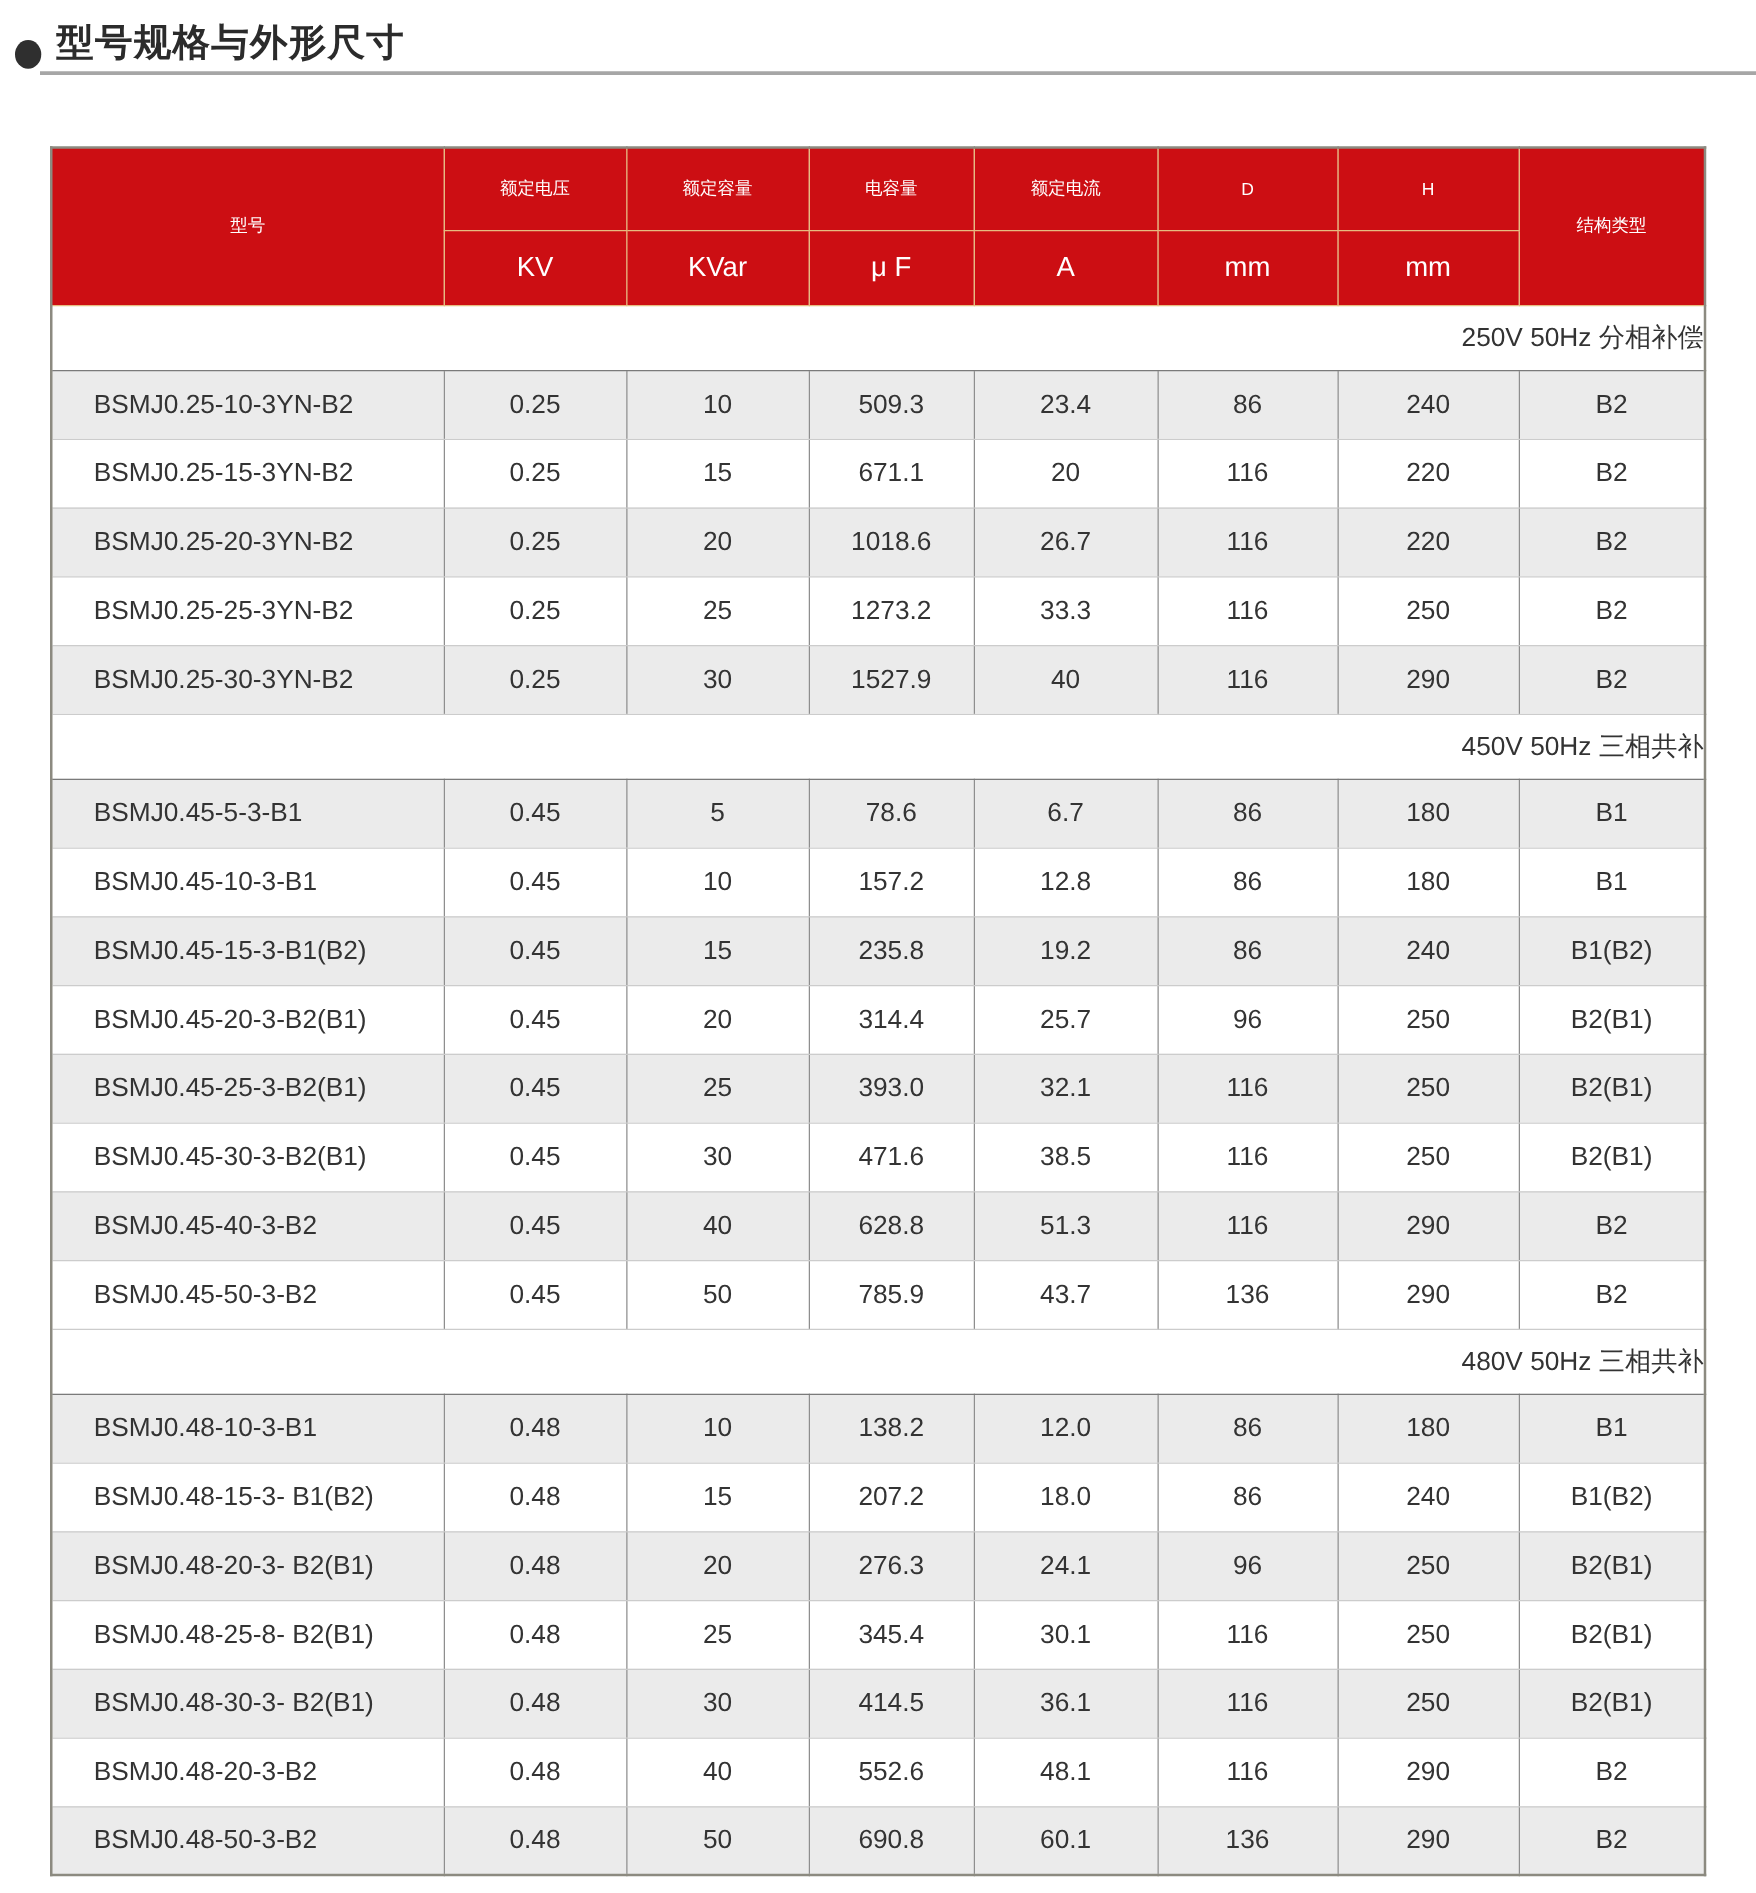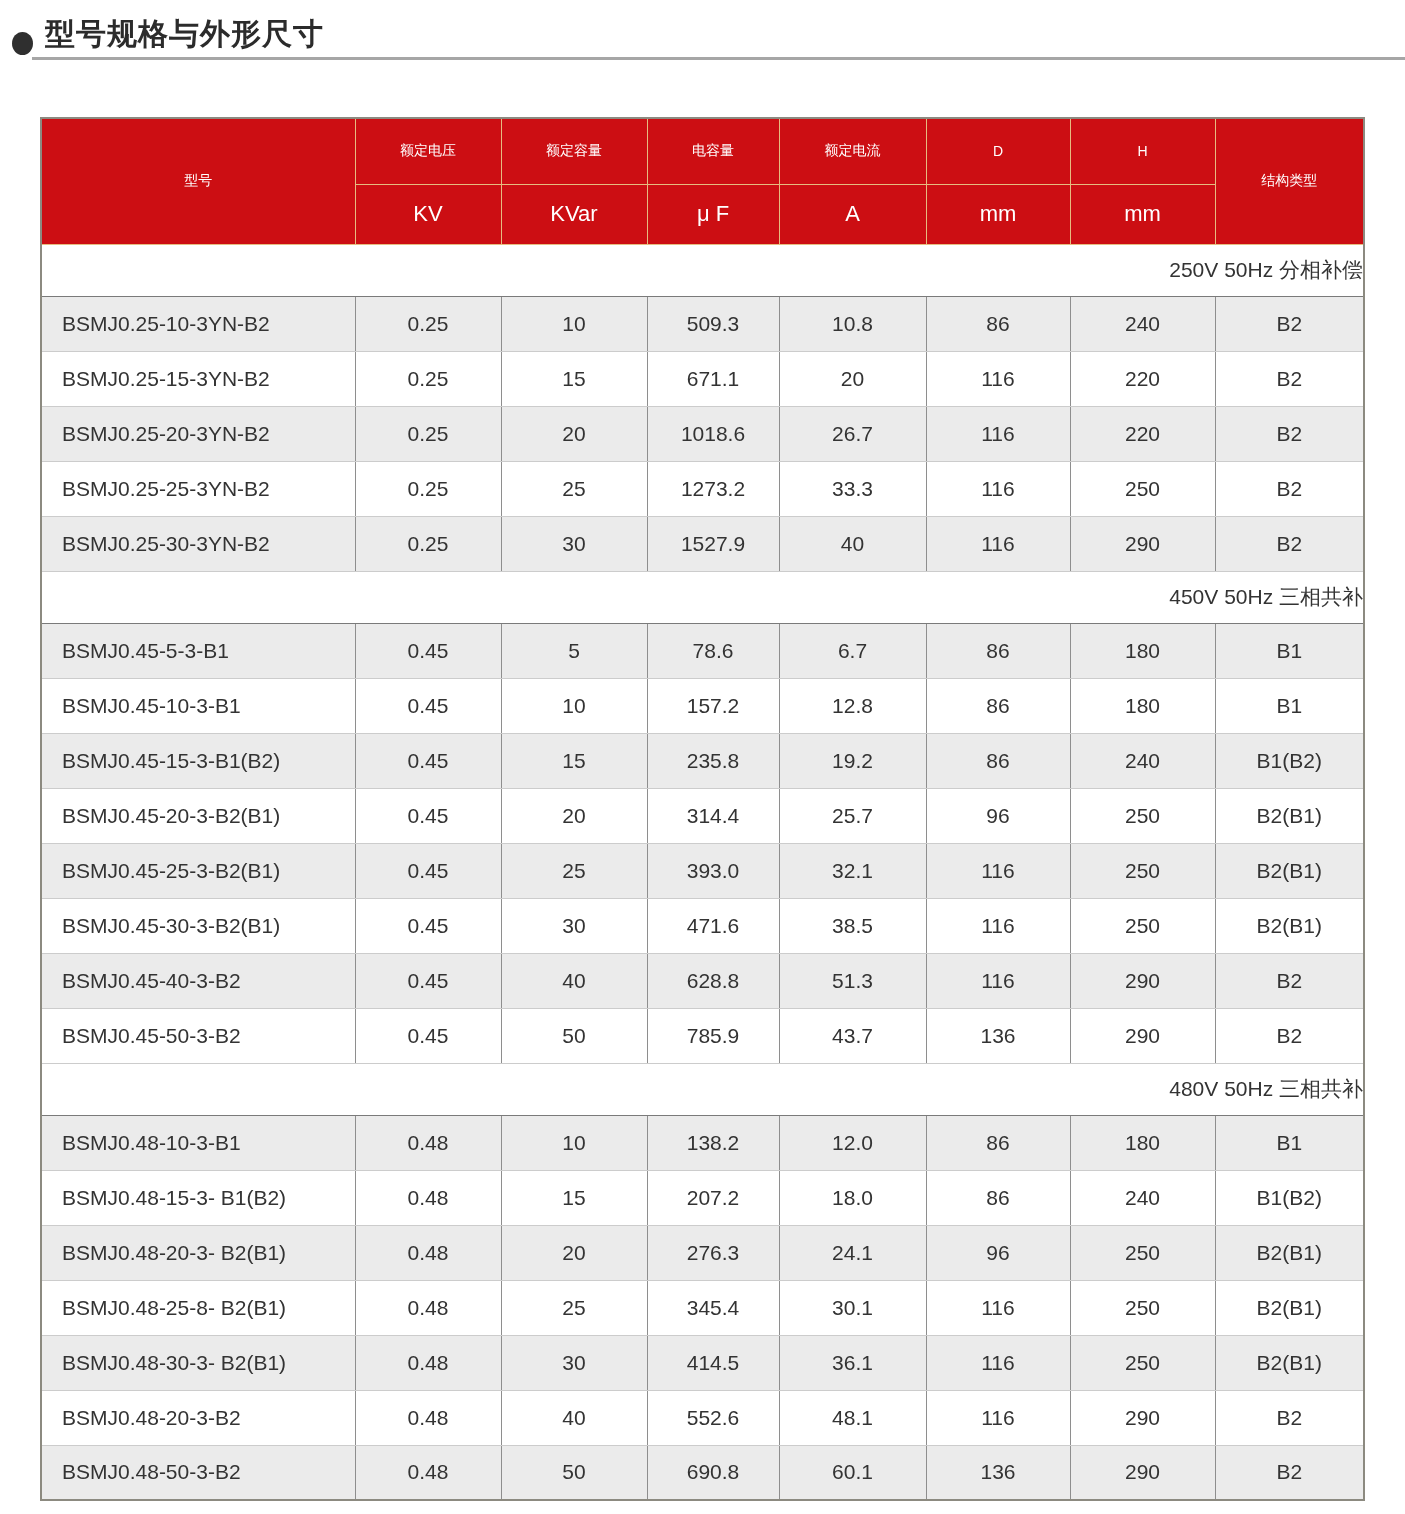--- a/index.html
+++ b/index.html
@@ -77,21 +77,21 @@
     color: #333;
     border-left: 1px solid #8e8e8e;
     border-right: 1px solid #8e8e8e;
     border-top: 1px solid #cccccc;
     border-bottom: 1px solid #cccccc;
     background: #ffffff;
   }
   tbody tr.striped td { background: var(--stripe, #ebebeb); }
   tbody td.model-cell {
     text-align: left;
-    padding-left: 20px;
+    padding-left: 33px;
   }
   tbody tr.section-row td {
     background: #ffffff;
     height: 52px;
     border-left: none;
     border-right: none;
     border-top: 1px solid #7a7a7a;
     border-bottom: 1px solid #7a7a7a;
     text-align: right;
     color: #333;
@@ -141,21 +141,21 @@
     </thead>
     <tbody>
         <tr class="section-row">
           <td colspan="8">250V 50Hz 分相补偿</td>
         </tr>
         <tr class="striped">
           <td class="model-cell">BSMJ0.25-10-3YN-B2</td>
           <td class="value-cell">0.25</td>
           <td class="value-cell">10</td>
           <td class="value-cell">509.3</td>
-          <td class="value-cell">10.8</td>
+          <td class="value-cell">23.4</td>
           <td class="value-cell">86</td>
           <td class="value-cell">240</td>
           <td class="value-cell">B2</td>
         </tr>
         <tr class="">
           <td class="model-cell">BSMJ0.25-15-3YN-B2</td>
           <td class="value-cell">0.25</td>
           <td class="value-cell">15</td>
           <td class="value-cell">671.1</td>
           <td class="value-cell">20</td>

